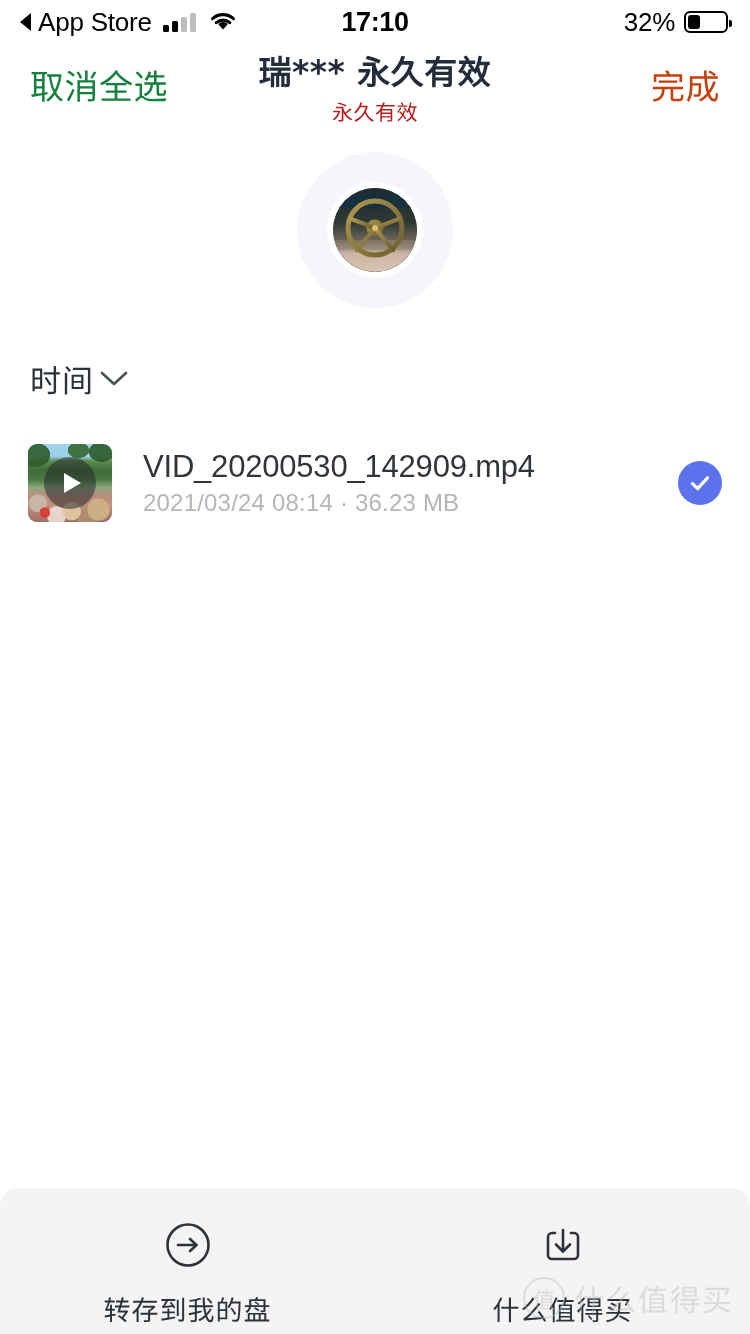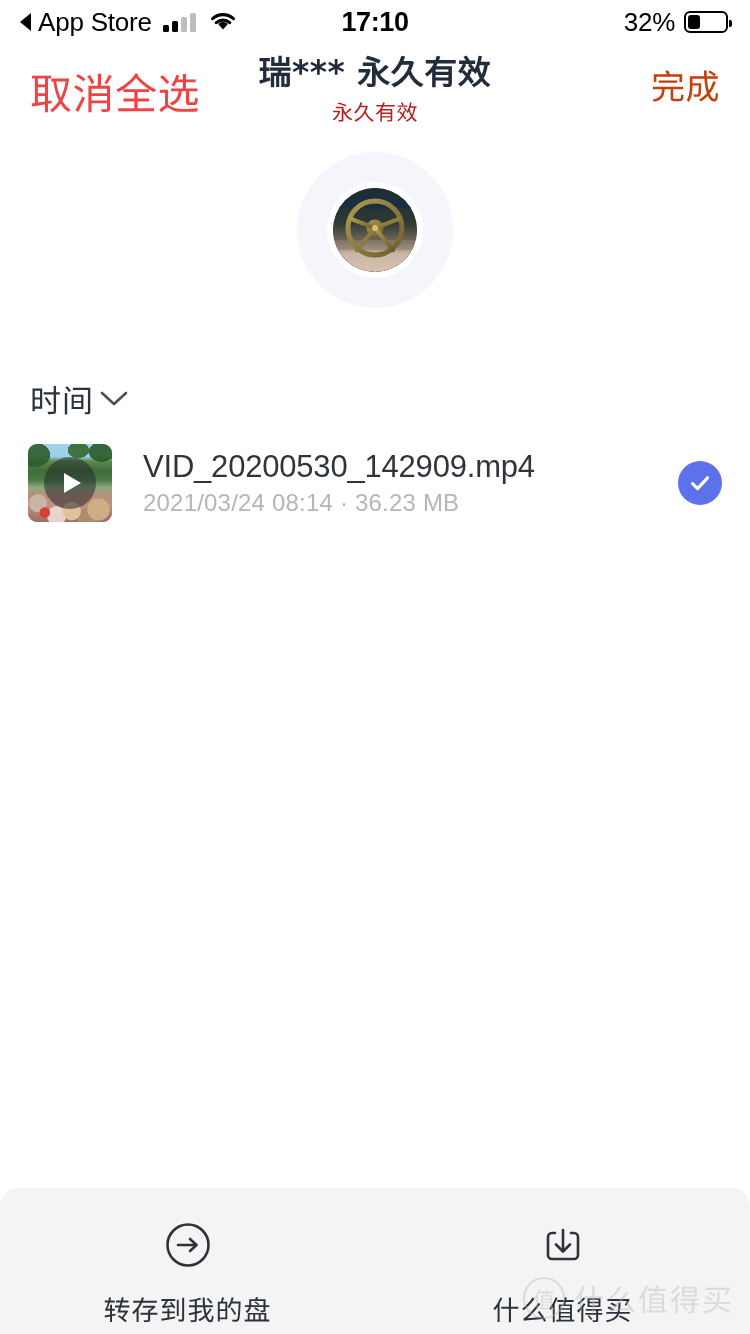--- a/index.html
+++ b/index.html
@@ -123,22 +123,22 @@
   .nav-bar {
     position: absolute;
     top: 44px; left: 0;
     width: 750px;
     height: 92px;
   }
   .nav-left-btn {
     position: absolute;
     left: 30px;
     top: 16px;
-    font-size: 42px;
-    color: #ef4444;
+    font-size: 34px;
+    color: #15803d;
     letter-spacing: 0.5px;
     cursor: pointer;
     font-family: "DejaVu Sans", sans-serif;
   }
   .nav-right-btn {
     position: absolute;
     right: 30px;
     top: 16px;
     font-size: 34px;
     color: #c2410c;
@@ -204,21 +204,21 @@
     height: 84px;
     border-radius: 50%;
     overflow: hidden;
     position: relative;
     background: #2a2d28;
   }
 
   
   .section-header {
     position: absolute;
-    top: 376px;
+    top: 356px;
     left: 30px;
     display: flex;
     align-items: center;
     gap: 4px;
     cursor: pointer;
   }
   .section-header-label {
     font-size: 31px;
     color: #2b323c;
     letter-spacing: 1px;

